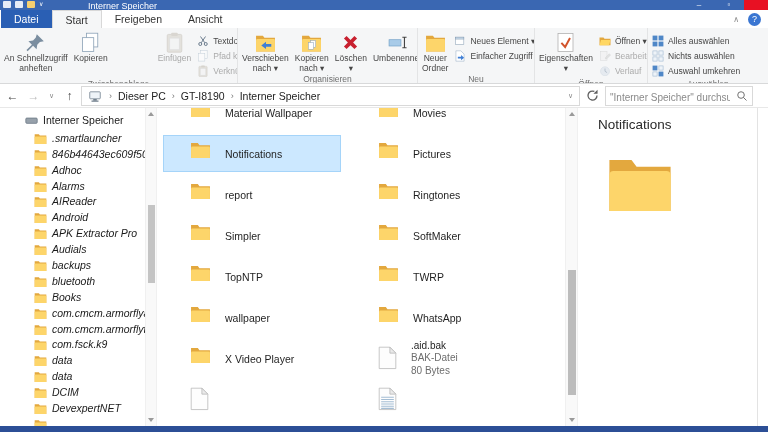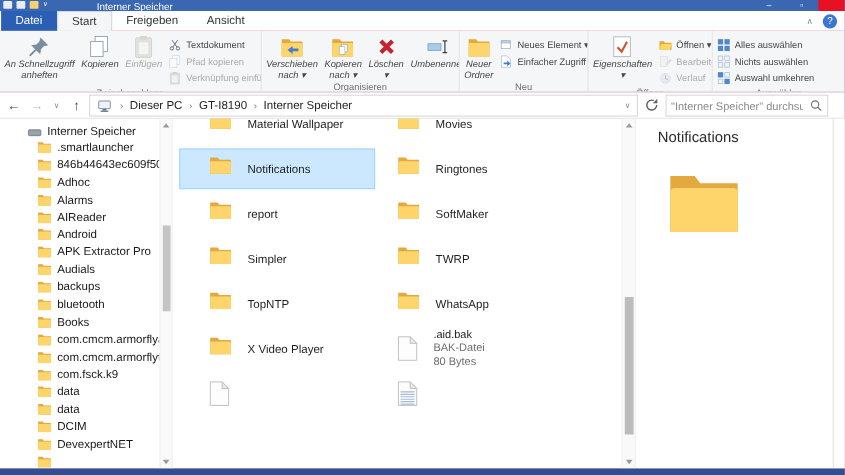--- a/index.html
+++ b/index.html
@@ -1,17 +1,17 @@
 <!DOCTYPE html>
 <html><head>
 <meta charset="utf-8">
 <style>
   html,body{margin:0;padding:0;background:#fff;}
   body{width:768px;height:432px;overflow:hidden;font-family:"Liberation Sans",sans-serif;}
-  #app{position:relative;width:768px;height:432px;background:#be185d;}
+  #app{position:relative;width:768px;height:432px;background:#eab308;}
 
   
   .titlebar{position:relative;height:10px;background:#3a67b2;overflow:hidden;}
   .tb-icons{position:absolute;left:3px;top:1px;display:flex;gap:4px;align-items:center;}
   .tb-ic{width:8px;height:7px;background:rgba(255,255,255,.88);border-radius:1px;}
   .tb-ic.folder{background:#f7d070;}
   .tb-dd{color:#fff;font-size:6px;line-height:7px;}
   .tb-title{position:absolute;left:88px;top:1px;color:#fff;font-size:9px;white-space:nowrap;}
   .tb-controls{position:absolute;right:0;top:0;height:10px;display:flex;align-items:center;}
   .tb-btn{width:30px;text-align:center;color:#fff;font-size:8px;line-height:10px;}
@@ -26,23 +26,23 @@
   .rib-collapse{color:#8a8a8a;font-size:8px;}
   .rib-help{width:13px;height:13px;border-radius:50%;background:#3a76d2;color:#fff;font-size:9px;
             display:flex;align-items:center;justify-content:center;}
 
   
   .ribbon{height:56px;background:#f5f6f7;border-bottom:1px solid #d8d9da;display:flex;box-sizing:border-box;}
   .rgroup{display:flex;flex-direction:column;border-right:1px solid #e3e4e5;box-sizing:border-box;overflow:hidden;flex:none;}
   .rg-body{flex:1;display:flex;align-items:stretch;padding:2px 1px 0;}
   .rg-label{height:13px;line-height:12px;text-align:center;font-size:8.5px;color:#6e6e6e;white-space:nowrap;}
   .bigbtn{display:flex;flex-direction:column;align-items:center;padding:2px 3px 0;text-align:center;
-          font-size:8.5px;line-height:9.5px;color:#464646;white-space:nowrap;font-style:italic;}
+          font-size:8.5px;line-height:9.5px;color:#464646;white-space:nowrap;}
   .bigbtn .icon{width:21px;height:21px;margin-bottom:1px;}
-  .bigbtn.disabled{color:#a9a9a9;}
+  .bigbtn.disabled{color:#a9a9a9;margin-left:44px;}
   .bigbtn.disabled .icon{opacity:.45;}
   .smallcol{display:flex;flex-direction:column;padding-top:3px;}
   .smallbtn{display:flex;align-items:center;gap:4px;height:15px;font-size:8.5px;color:#464646;padding:0 3px;white-space:nowrap;}
   .smallbtn .icon{width:12px;height:12px;flex:none;}
   .smallbtn.disabled{color:#ababab;}
   .smallbtn.disabled .icon{opacity:.5;}
   .icon svg{width:100%;height:100%;display:block;}
 
   
   .addressrow{height:24px;display:flex;align-items:center;background:#fff;border-bottom:1px solid #e8e8e8;
@@ -61,35 +61,35 @@
   .searchbox input{border:0;outline:0;width:120px;height:16px;font-size:10px;color:#555;padding:1px 4px;font-family:inherit;background:transparent;}
   .searchbox input::placeholder{color:#8a8a8a;}
   .search-ic{position:absolute;right:4px;top:3px;width:12px;height:12px;}
 
   
   .content{position:absolute;top:108px;left:0;width:768px;height:318px;overflow:hidden;background:#fff;}
 
   .sidebar{position:absolute;left:0;top:0;width:145px;height:100%;padding-top:4px;box-sizing:border-box;overflow:hidden;}
   .side-root{display:flex;align-items:center;gap:5px;height:16px;padding-left:25px;font-size:10.5px;color:#1a1a1a;white-space:nowrap;}
   .side-root .icon{width:13px;height:9px;flex:none;}
-  .side-item{display:flex;align-items:flex-start;gap:5px;height:15.9px;padding-left:34px;font-size:10.5px;color:#1a1a1a;white-space:nowrap;}
+  .side-item{display:flex;align-items:flex-end;gap:5px;height:15.9px;padding-left:34px;font-size:10.5px;color:#1a1a1a;white-space:nowrap;font-style:italic;}
   .side-item .icon{width:13px;height:11px;flex:none;}
 
   .vscroll{position:absolute;top:0;height:100%;background:#f9f9f9;border-left:1px solid #f0f0f0;border-right:1px solid #f0f0f0;box-sizing:border-box;}
   .sscroll{left:145px;width:12px;}
   .mscroll{left:565px;width:13px;}
   .vthumb{position:absolute;left:2px;background:#c4c4c4;}
   .sscroll .vthumb{width:7px;top:97px;height:78px;}
   .mscroll .vthumb{width:8px;top:162px;height:125px;background:#bcbcbc;}
   .arr{position:absolute;left:50%;transform:translateX(-50%);width:0;height:0;border-left:3px solid transparent;border-right:3px solid transparent;}
   .arr.up{top:4px;border-bottom:4px solid #9a9a9a;}
   .arr.down{bottom:4px;border-top:4px solid #9a9a9a;}
 
   .files-col{position:absolute;top:-14px;width:178px;}
-  .col1{left:163px;} .col2{left:334px;}
+  .col1{left:163px;} .col2{left:351px;}
   .tile{height:37px;margin-bottom:4px;display:flex;align-items:center;padding-left:26px;box-sizing:border-box;border:1px solid transparent;}
   .tile.sel{background:#cce8ff;border-color:#a5d4f9;}
   .tileicon{width:21px;height:26px;flex:none;}
   .tileicon.doc{width:19px;height:25px;}
   .tilelabel{margin-left:14px;font-size:10.5px;color:#1f1f1f;white-space:nowrap;}
   .filetext{margin-left:14px;font-size:10px;line-height:12.4px;white-space:nowrap;}
   .fname{color:#1f1f1f;}
   .fmeta{color:#6d6d6d;}
 
   .preview{position:absolute;left:580px;top:0;right:0;height:100%;background:#fff;}
@@ -637,36 +637,50 @@
               <path fill="#e3a83e" d="M2 4h13l3 4h20v26H2z"></path>
               <path fill="#fdd56a" d="M2 34V13q0-2.5 2.5-2.5h31Q38 10.5 38 13v21z"></path>
             </svg></span>
           <span class="tilelabel">TopNTP</span>
         </div>
         <div class="tile">
           <span class="tileicon"><svg viewBox="0 0 40 34">
               <path fill="#e3a83e" d="M2 4h13l3 4h20v26H2z"></path>
               <path fill="#fdd56a" d="M2 34V13q0-2.5 2.5-2.5h31Q38 10.5 38 13v21z"></path>
             </svg></span>
+          <span class="tilelabel">wallpaper</span>
+        </div>
+        <div class="tile">
+          <span class="tileicon"><svg viewBox="0 0 40 34">
+              <path fill="#e3a83e" d="M2 4h13l3 4h20v26H2z"></path>
+              <path fill="#fdd56a" d="M2 34V13q0-2.5 2.5-2.5h31Q38 10.5 38 13v21z"></path>
+            </svg></span>
           <span class="tilelabel">X Video Player</span>
         </div>
         <div class="tile">
           <span class="tileicon doc"><svg viewBox="0 0 24 30">
               <path fill="#fdfdfd" stroke="#b8b8b8" d="M1.5 1.5h13.5l7.5 7.5v19.5h-21z"></path>
               <path fill="#eaeaea" stroke="#b8b8b8" d="M15 1.5l7.5 7.5H15z"></path>
             </svg></span>
         </div>
       </div>
     <div class="files-col col2" id="files-col2">
         <div class="tile">
           <span class="tileicon"><svg viewBox="0 0 40 34">
               <path fill="#e3a83e" d="M2 4h13l3 4h20v26H2z"></path>
               <path fill="#fdd56a" d="M2 34V13q0-2.5 2.5-2.5h31Q38 10.5 38 13v21z"></path>
             </svg></span>
           <span class="tilelabel">Movies</span>
+        </div>
+        <div class="tile">
+          <span class="tileicon"><svg viewBox="0 0 40 34">
+              <path fill="#e3a83e" d="M2 4h13l3 4h20v26H2z"></path>
+              <path fill="#fdd56a" d="M2 34V13q0-2.5 2.5-2.5h31Q38 10.5 38 13v21z"></path>
+            </svg></span>
+          <span class="tilelabel">Pictures</span>
         </div>
         <div class="tile">
           <span class="tileicon"><svg viewBox="0 0 40 34">
               <path fill="#e3a83e" d="M2 4h13l3 4h20v26H2z"></path>
               <path fill="#fdd56a" d="M2 34V13q0-2.5 2.5-2.5h31Q38 10.5 38 13v21z"></path>
             </svg></span>
           <span class="tilelabel">Ringtones</span>
         </div>
         <div class="tile">
           <span class="tileicon"><svg viewBox="0 0 40 34">

